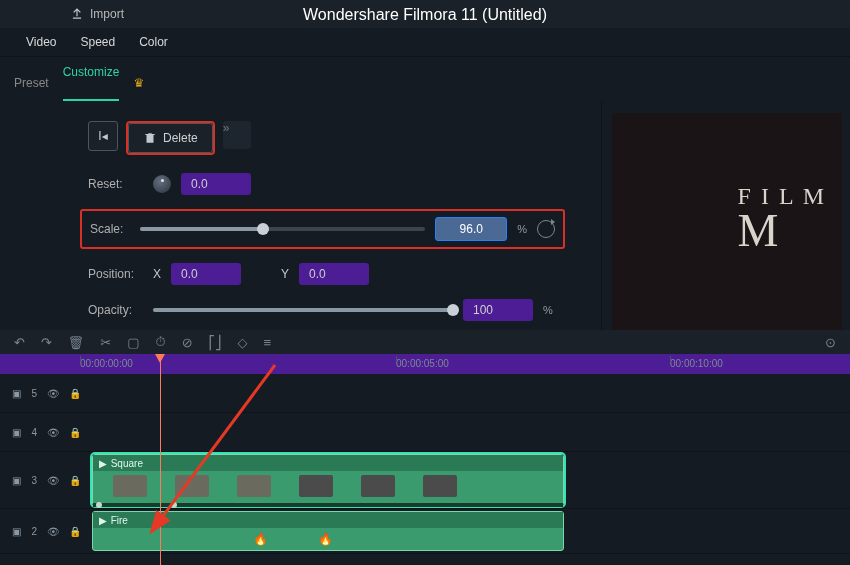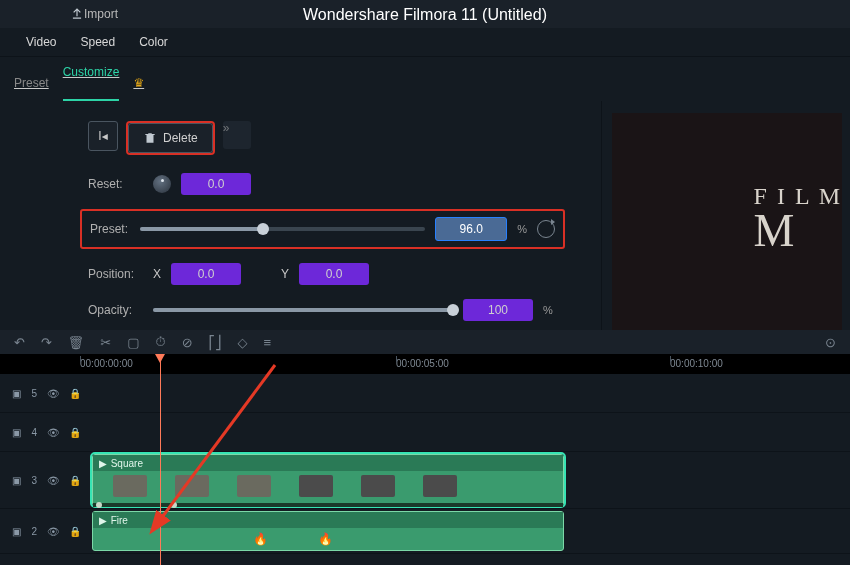--- a/index.html
+++ b/index.html
@@ -1,63 +1,63 @@
 <!DOCTYPE html>
 <html><head>
 <meta charset="utf-8">
 <style>
 html,body{margin:0;padding:0;background:#f5f5f5;font-family:Arial,sans-serif;font-size:12px;color:#c8c8c8;}
 .viewport{width:850px;height:565px;overflow:hidden;position:relative;background:#141b22;}
 .topbar{height:28px;background:#1a2129;display:flex;align-items:center;padding-left:70px;position:relative;}
-.import{display:flex;align-items:flex-start;color:#b8b8b8;}
+.import{display:flex;align-items:flex-start;gap:6px;color:#b8b8b8;}
 .title{position:absolute;left:50%;transform:translateX(-50%);top:6px;color:#ffffff;font-size:16px;}
 .tabs{display:flex;gap:0;padding-left:14px;height:28px;align-items:center;background:#141b22;border-bottom:1px solid #0d1319;}
 .tab{padding:6px 12px;color:#d8d8d8;font-size:12px;cursor:pointer;}
 .tab.active{border:2px solid #d93025;padding:4px 10px;color:#e6e6e6;}
-.subtabs{display:flex;gap:14px;padding:8px 14px 0 14px;align-items:center;text-decoration:underline;}
+.subtabs{display:flex;gap:14px;padding:8px 14px 0 14px;align-items:center;}
 .subtab{color:#888;font-size:12px;}
 .subtab.active{color:#2dd4a7;border-bottom:2px solid #2dd4a7;padding-bottom:20px;}
 .crown{color:#e6a917;font-size:12px;}
 .main{display:flex;}
 .panel{width:600px;padding:20px 12px 10px 12px;position:relative;border-right:1px solid #0d1319;}
 .buttonrow{display:flex;gap:8px;padding-left:76px;margin-bottom:18px;}
 .sqbtn{width:28px;height:28px;border:1px solid #4a5560;background:#1a2129;display:flex;align-items:center;justify-content:center;border-radius:3px;color:#c8c8c8;}
 .deletebtn{height:28px;border:1px solid #4a5560;background:#1a2129;display:flex;align-items:center;gap:6px;padding:0 14px;border-radius:3px;color:#d0d0d0;}
 .redbox{border:2px solid #d93025;border-radius:4px;}
 .disabledbtn{width:28px;height:28px;background:#26303a;border-radius:3px;opacity:.5;}
 .row{display:flex;align-items:center;margin:14px 0 14px 76px;gap:10px;}
 .rowlabel{color:#b0b0b0;font-size:12px;width:55px;}
 .knob{width:18px;height:18px;border-radius:50%;background:radial-gradient(circle at 40% 35%,#627080,#2a323c);position:relative;}
 .knob::after{content:'';position:absolute;width:3px;height:3px;border-radius:50%;background:#dfe6ee;top:4px;left:8px;}
-.numinput{background:#6d28d9;border:none;color:#cfcfcf;padding:4px 10px;width:50px;font-size:12px;border-radius:3px;text-align:center;}
+.numinput{background:#4c1d95;border:none;color:#cfcfcf;padding:4px 10px;width:50px;font-size:12px;border-radius:3px;}
 .numinput.sel{border:1px solid #2780ff;background:#4a6a95;color:#fff;text-align:center;}
 .slider{flex:1;height:4px;background:#3a454f;border-radius:2px;position:relative;}
 .slider .fill{position:absolute;left:0;top:0;height:4px;background:#8a98a6;border-radius:2px;}
 .slider .thumb{position:absolute;top:-4px;width:12px;height:12px;background:#c8d0d8;border-radius:50%;margin-left:-6px;}
 .redrow{border:2px solid #d93025;padding:6px 8px;margin-left:68px;margin-right:24px;border-radius:3px;}
 .pct{color:#999;font-size:11px;}
 .resetico{width:16px;height:16px;border:1.5px solid #7a8590;border-radius:50%;position:relative;}
 .resetico::after{content:'';position:absolute;right:-1px;top:-2px;border-left:4px solid #7a8590;border-top:3px solid transparent;border-bottom:3px solid transparent;}
 .bottombar{position:absolute;bottom:0;left:0;right:0;display:flex;justify-content:space-between;padding:8px 14px;}
 .resetbtn{background:#262f38;color:#d0d0d0;padding:5px 14px;border-radius:12px;font-size:11px;}
 .okbtn{background:#36e4b3;color:#0a2c22;padding:5px 28px;border-radius:12px;font-size:11px;font-weight:bold;}
 .preview{flex:1;padding:12px 8px 0 10px;}
 .previewbox{width:230px;height:250px;background:#1a1416;position:relative;overflow:hidden;}
-.prtxt{position:absolute;right:0;top:70px;color:#d8d3cb;font-family:Impact;letter-spacing:2px;}
+.prtxt{position:absolute;right:16px;top:70px;color:#d8d3cb;font-family:Impact;letter-spacing:2px;}
 .prtxt .l1{font-size:24px;display:block;}
 .prtxt .l2{font-size:46px;display:block;line-height:.9;}
 .pslider{margin-top:16px;width:200px;height:3px;background:#3a454f;position:relative;}
 .pslider .pf{width:28%;height:3px;background:#8a98a6;}
 .pslider .pt{position:absolute;left:28%;top:-3px;width:9px;height:9px;background:#c8d0d8;border-radius:50%;}
 .playctrls{display:flex;gap:18px;margin-top:14px;margin-left:4px;}
 .playctrls span{color:#c8d0d8;font-size:13px;}
 .timeline{position:absolute;left:0;right:0;bottom:0;top:330px;background:#141b22;}
 .tl-tools{height:24px;background:#1a2129;display:flex;align-items:center;gap:16px;padding:0 14px;color:#7a8590;font-size:13px;}
 .tl-tools .right{margin-left:auto;}
-.tl-ruler{height:20px;background:#000000;position:relative;font-size:10px;color:#7e8892;}
+.tl-ruler{height:20px;background:#4c1d95;position:relative;font-size:10px;color:#7e8892;}
 .tick{position:absolute;top:4px;}
 .tick::before{content:'';position:absolute;left:0;top:-2px;width:1px;height:6px;background:#4a5560;}
 .playhead{position:absolute;left:160px;top:0;width:1px;height:300px;background:#ff7a59;z-index:5;}
 .playhead::before{content:'';position:absolute;left:-5px;top:0;width:0;height:0;border-left:5px solid transparent;border-right:5px solid transparent;border-top:9px solid #ff7a59;}
 .track{display:flex;align-items:center;height:38px;border-bottom:1px solid #0d1319;}
 .trackhead{width:80px;display:flex;gap:10px;align-items:center;padding-left:12px;color:#8a98a6;font-size:10px;}
 .trackbody{flex:1;position:relative;height:100%;}
 .clip{position:absolute;top:2px;bottom:2px;background:#3a9b6e;border:1px solid #7cd8a8;border-radius:3px;}
 .clip.sel{outline:2px solid #36e4b3;}
 .cliphead{height:14px;background:#2a7a56;color:#e0f5ea;font-size:10px;padding:1px 6px;display:flex;gap:4px;align-items:center;}
@@ -111,21 +111,21 @@
     </div>
 
     <div class="row">
       <span class="rowlabel">Reset:</span>
       <div class="knob"></div>
       <input class="numinput" value="0.0" style="">
     </div>
 
     <div class="redrow">
       <div style="display:flex;align-items:center;gap:10px;">
-        <span class="rowlabel" style="width:40px">Preset:</span>
+        <span class="rowlabel" style="width:40px">Scale:</span>
         <div class="slider" style="flex:1">
           <div class="fill" style="width:43%"></div>
           <div class="thumb" style="left:43%"></div>
         </div>
         <input class="numinput sel" value="96.0" style="">
         <span class="pct">%</span>
         <div class="resetico"></div>
       </div>
     </div>
 

